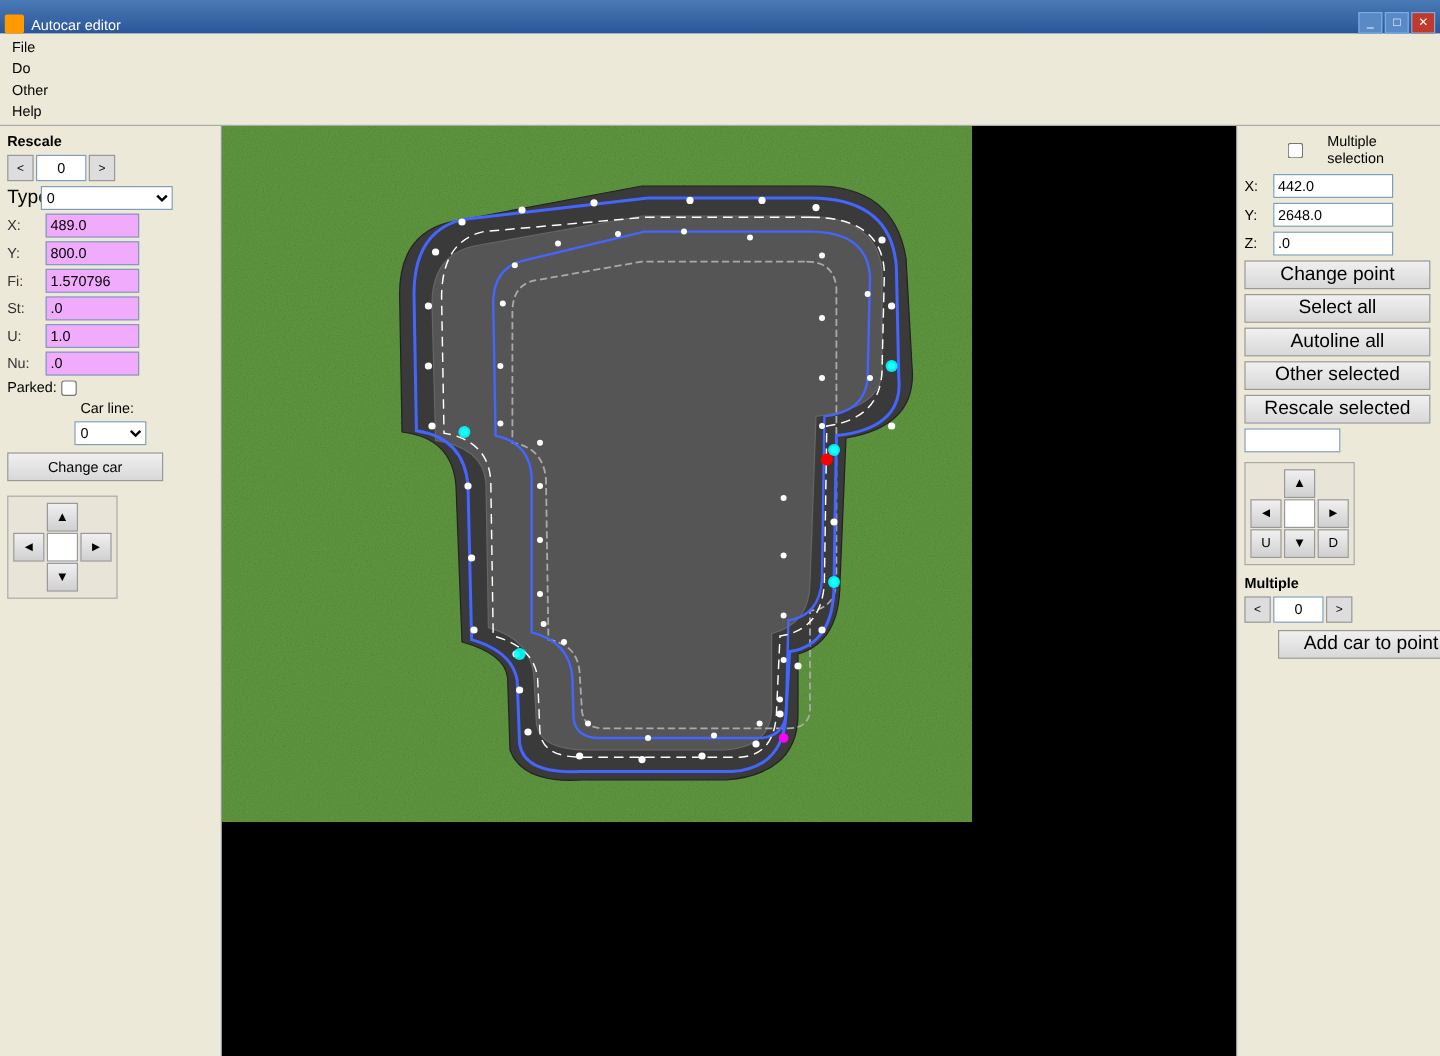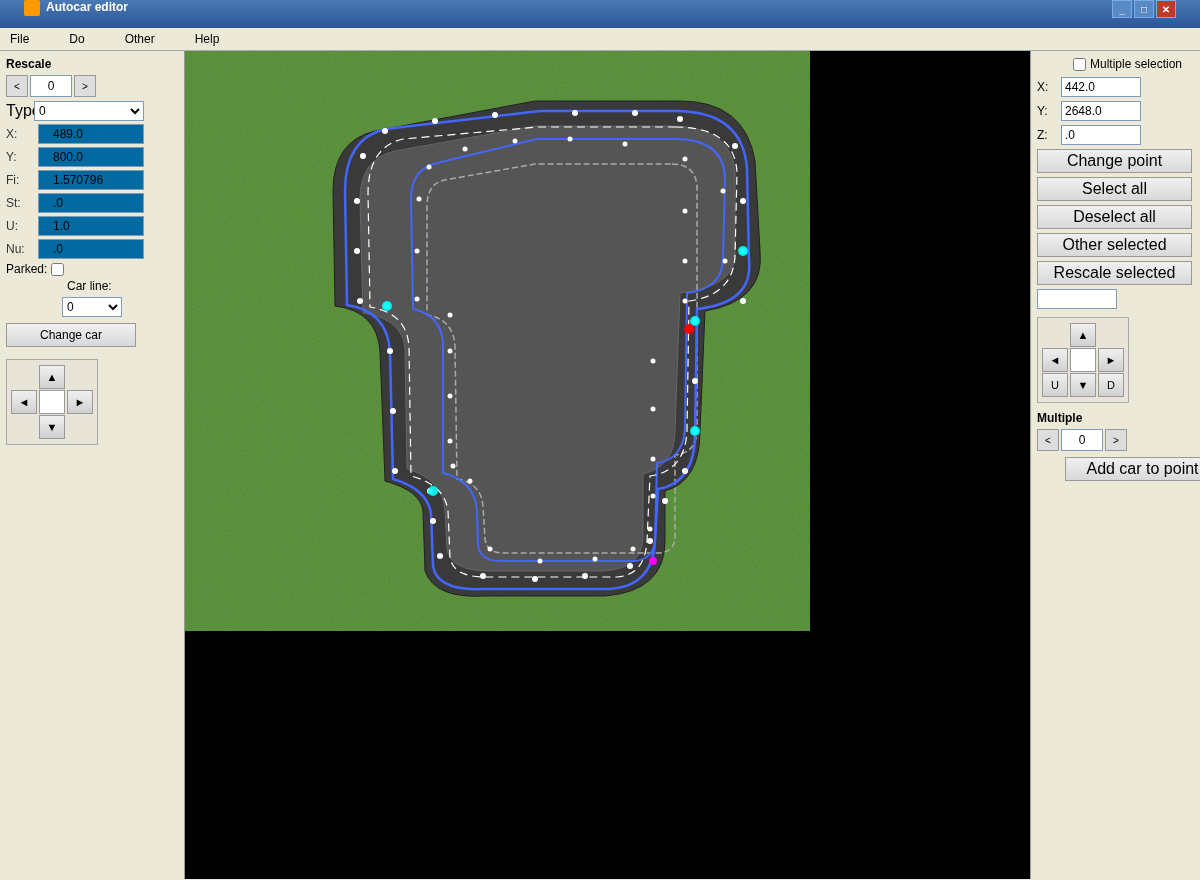--- a/index.html
+++ b/index.html
@@ -9,25 +9,25 @@
       background: #ece9d8;
       width: 1200px;
       height: 880px;
       overflow: hidden;
     }
     
     .title-bar {
       background: linear-gradient(to bottom, #4a7ab5 0%, #2a5699 100%);
       height: 28px;
       display: flex;
-      align-items: flex-start;
-      padding: 0 24px;
+      align-items: flex-end;
+      padding: 0 4px;
       color: white;
       font-size: 12px;
-      font-weight: bold;
+      font-weight: normal;
     }
     .title-bar-icon {
       width: 16px; height: 16px;
       background: #ff9900;
       border-radius: 2px;
       margin-right: 6px;
       display: inline-block;
     }
     .title-bar-controls {
       margin-left: auto;
@@ -43,21 +43,22 @@
       display: flex; align-items: center; justify-content: center;
       cursor: pointer;
     }
     .title-btn.close { background: #c0392b; }
     
     .menu-bar {
       background: #ece9d8;
       border-bottom: 1px solid #aaa;
       display: flex;
       padding: 2px 4px;
-      gap: 28px;
+      gap: 0;
+      flex-direction: column;
     }
     .menu-item {
       padding: 2px 6px;
       cursor: pointer;
       font-size: 12px;
     }
     
     .main-container {
       display: flex;
       height: calc(880px - 28px - 24px);
@@ -81,25 +82,25 @@
       align-items: center;
       margin-bottom: 3px;
       gap: 4px;
     }
     .field-label {
       width: 28px;
       font-size: 12px;
       color: #333;
     }
     .field-input {
-      width: 106px;
+      width: 78px;
       height: 20px;
       border: 1px solid #7f9db9;
-      background: #0369a1;
-      padding: 1px 14px;
+      background: #f0abfc;
+      padding: 1px 3px;
       font-size: 12px;
     }
     .spinner-group {
       display: flex;
       align-items: center;
       gap: 2px;
     }
     .spin-btn {
       width: 22px; height: 22px;
       background: #ddd;
@@ -223,31 +224,31 @@
       display: flex;
       align-items: center;
       gap: 4px;
       margin-bottom: 4px;
     }
     .right-field-label {
       width: 20px;
       font-size: 12px;
     }
     .right-field-input {
-      width: 80px;
+      width: 100px;
       height: 20px;
       border: 1px solid #7f9db9;
       background: white;
       padding: 1px 3px;
       font-size: 12px;
     }
     .multi-check-row {
       display: flex;
       align-items: center;
-      gap: 4px;
+      gap: 20px;
       margin-bottom: 6px;
       padding-left: 36px;
     }
     .rescale-input {
       width: 80px;
       height: 20px;
       border: 1px solid #7f9db9;
       background: white;
       margin-bottom: 4px;
     }
@@ -591,21 +592,21 @@
       <input class="right-field-input" value=".0" style="">
     </div>
 
     
     <div class="right-btn">Change point</div>
 
     
     <div class="right-btn">Select all</div>
 
     
-    <div class="right-btn">Deselect all</div>
+    <div class="right-btn">Autoline all</div>
 
     
     <div class="right-btn">Other selected</div>
 
     
     <div class="right-btn">Rescale selected</div>
 
     
     <input class="rescale-input" value="" style="">
 

